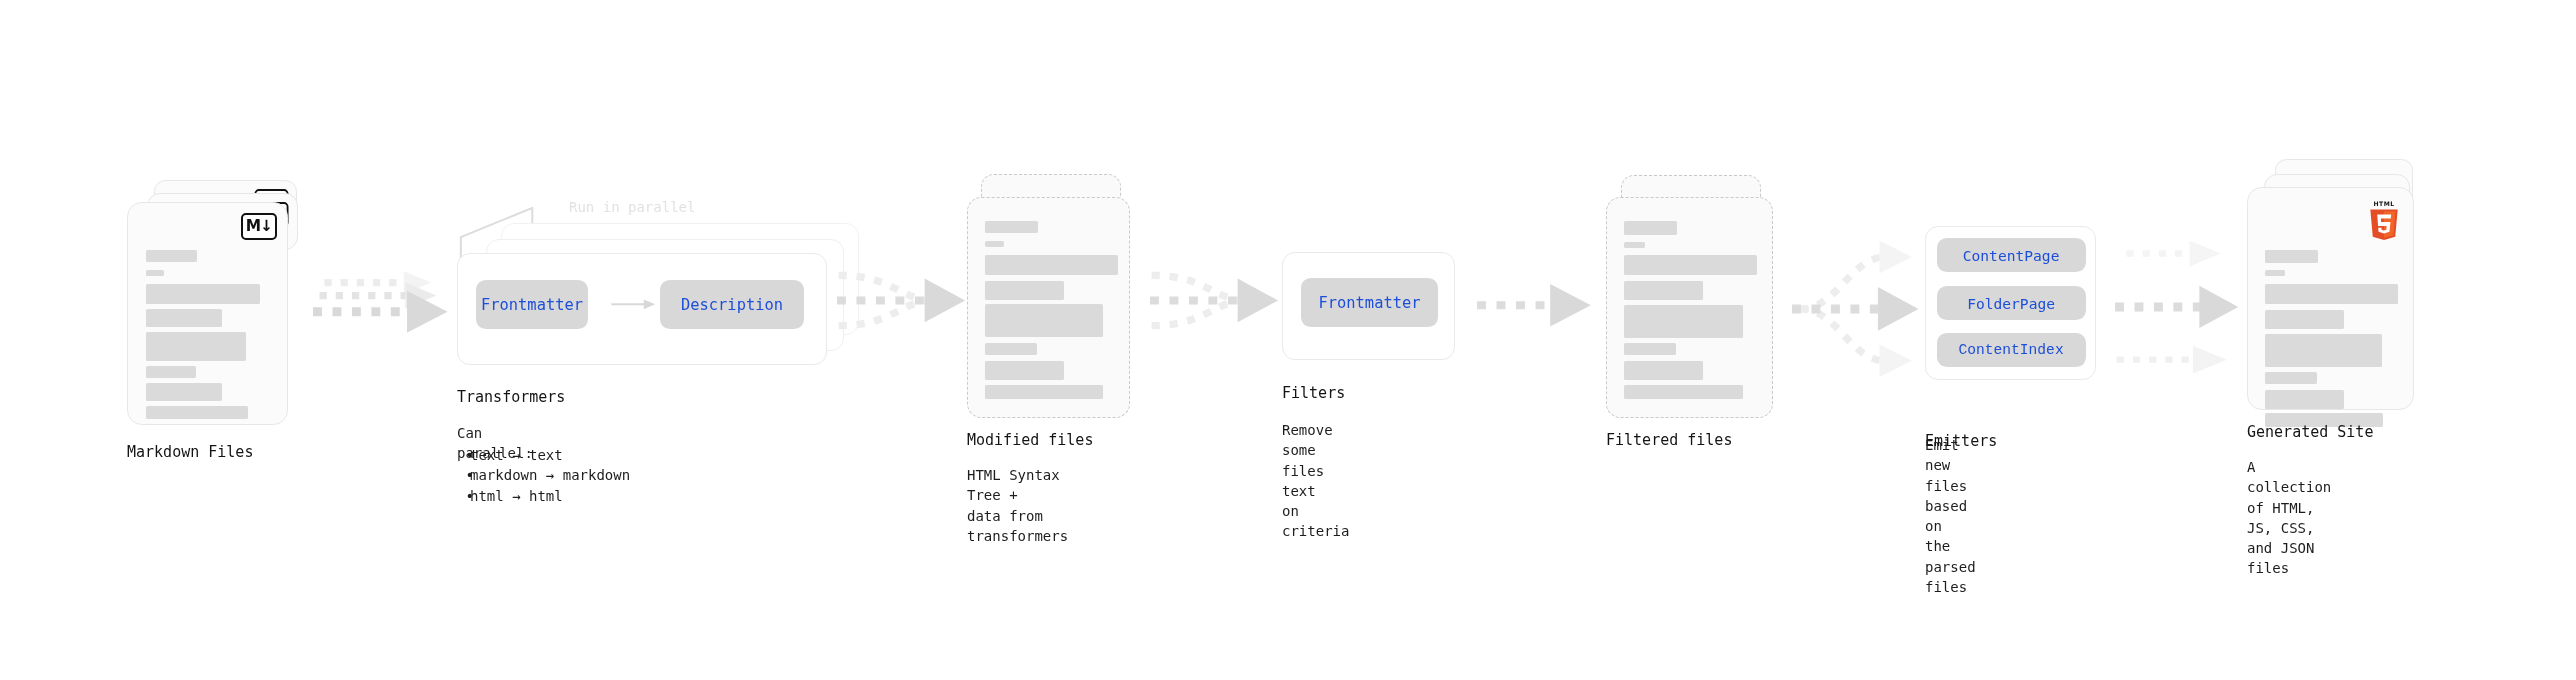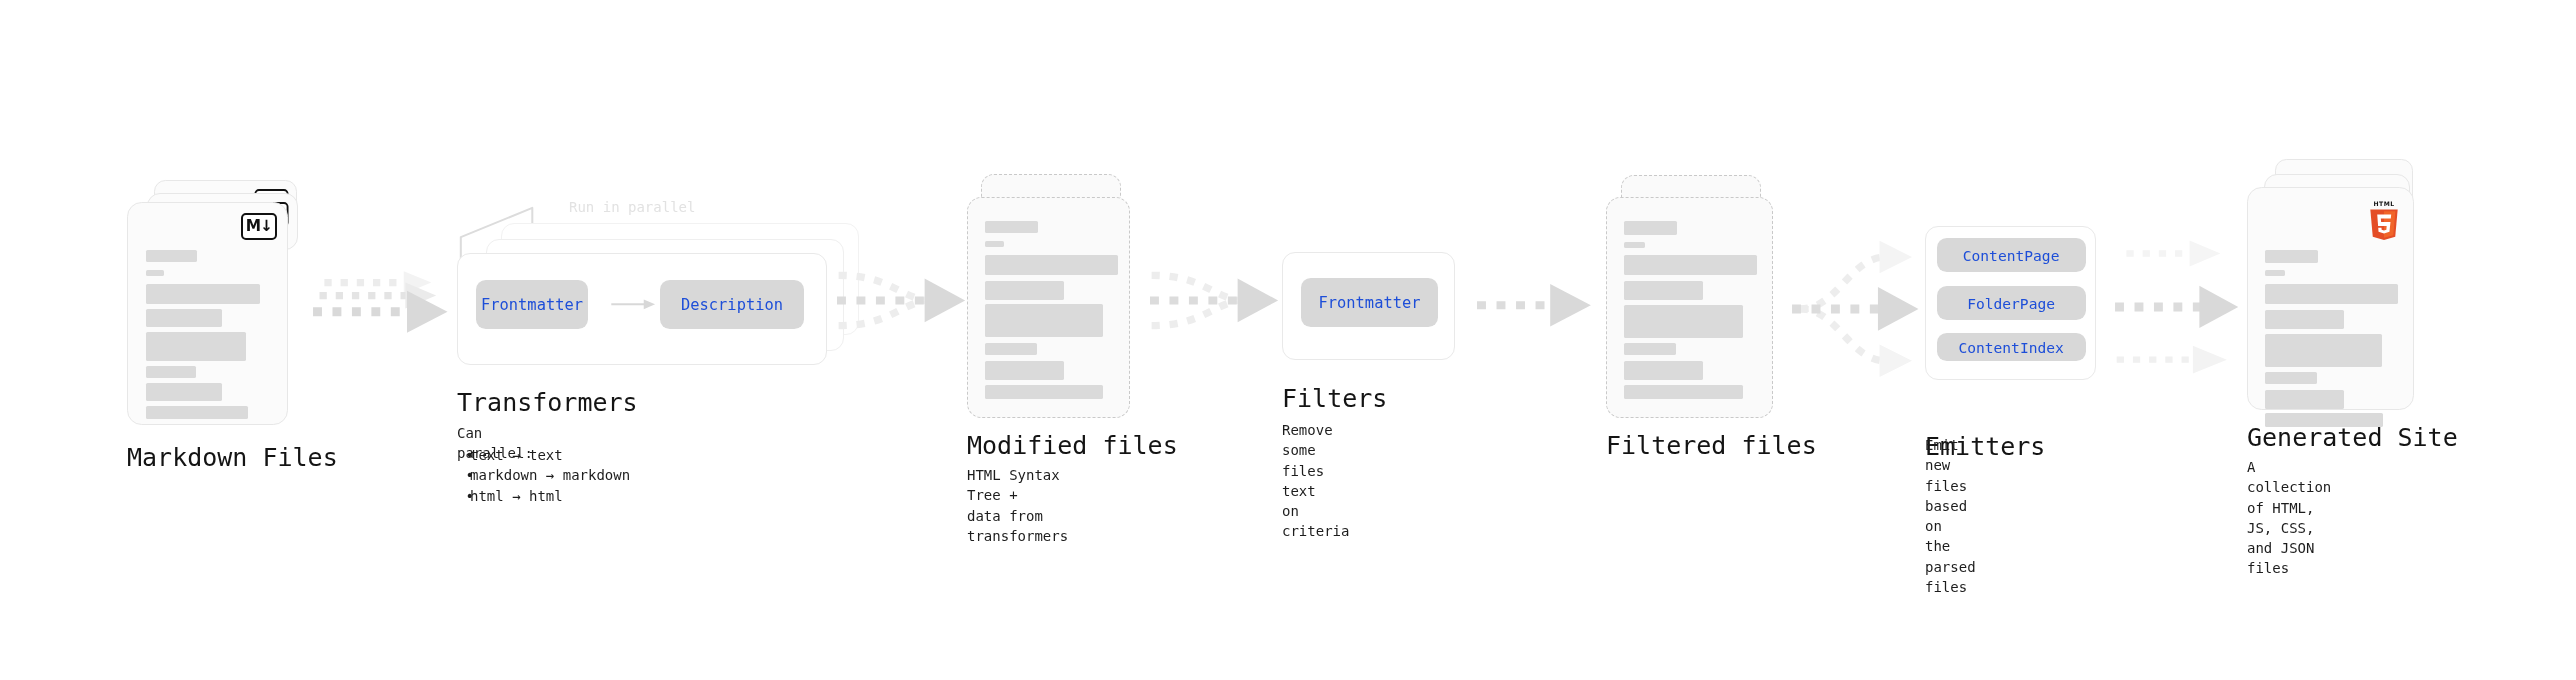--- a/index.html
+++ b/index.html
@@ -65,21 +65,21 @@
     border-radius:9.8px;
     display:flex;align-items:center;justify-content:center;
     font-size:15.4px;color:#1d4ed8;white-space:nowrap;
   }
   .chip.ghost{background:#ececec;}
   .chip.ghost2{background:#f1f1f1;}
 
   
   .title{
     position:absolute;
-    font-size:25px;
+    font-size:15px;
     letter-spacing:0px;
     color:#141414;
     white-space:nowrap;
   }
   .caption{
     position:absolute;
     font-size:14px;
     line-height:20.3px;
     color:#1d1d1d;
     white-space:pre-line;
@@ -270,21 +270,21 @@
     <g fill="none" stroke="#dcdcdc" stroke-width="11" stroke-dasharray="11 13">
       <line x1="0" y1="90" x2="108" y2="90"></line>
     </g>
     <polygon points="106,63 156,90 106,117" fill="#d9d9d9"></polygon>
   </svg>
 
   <div class="node">
     <div class="group" style="left:1925px;top:226px;width:171px;height:154px;">
       <div class="chip" style="left:10.6px;top:11.4px;width:149px;height:34px;font-size:14.6px;">ContentPage</div>
       <div class="chip" style="left:10.6px;top:59px;width:149px;height:34px;font-size:14.6px;">FolderPage</div>
-      <div class="chip" style="left:10.6px;top:106px;width:149px;height:28px;font-size:14.6px;">ContentIndex</div>
+      <div class="chip" style="left:10.6px;top:106px;width:149px;height:34px;font-size:14.6px;font-family:Liberation Mono, monospace;">ContentIndex</div>
     </div>
     <div class="title" style="left:1925px;top:400px;margin-top:32px;">Emitters</div>
     <div class="caption" style="left:1925px;top:435px;">Emit new files based on
 the parsed files</div>
   </div>
 
   <svg style="left:2115px;top:234px;" width="146" height="154" viewBox="0 0 180 190">
     <g fill="none" stroke="#f4f4f4" stroke-width="8" stroke-dasharray="9 11">
       <line x1="14" y1="24" x2="96" y2="24"></line>
     </g>

